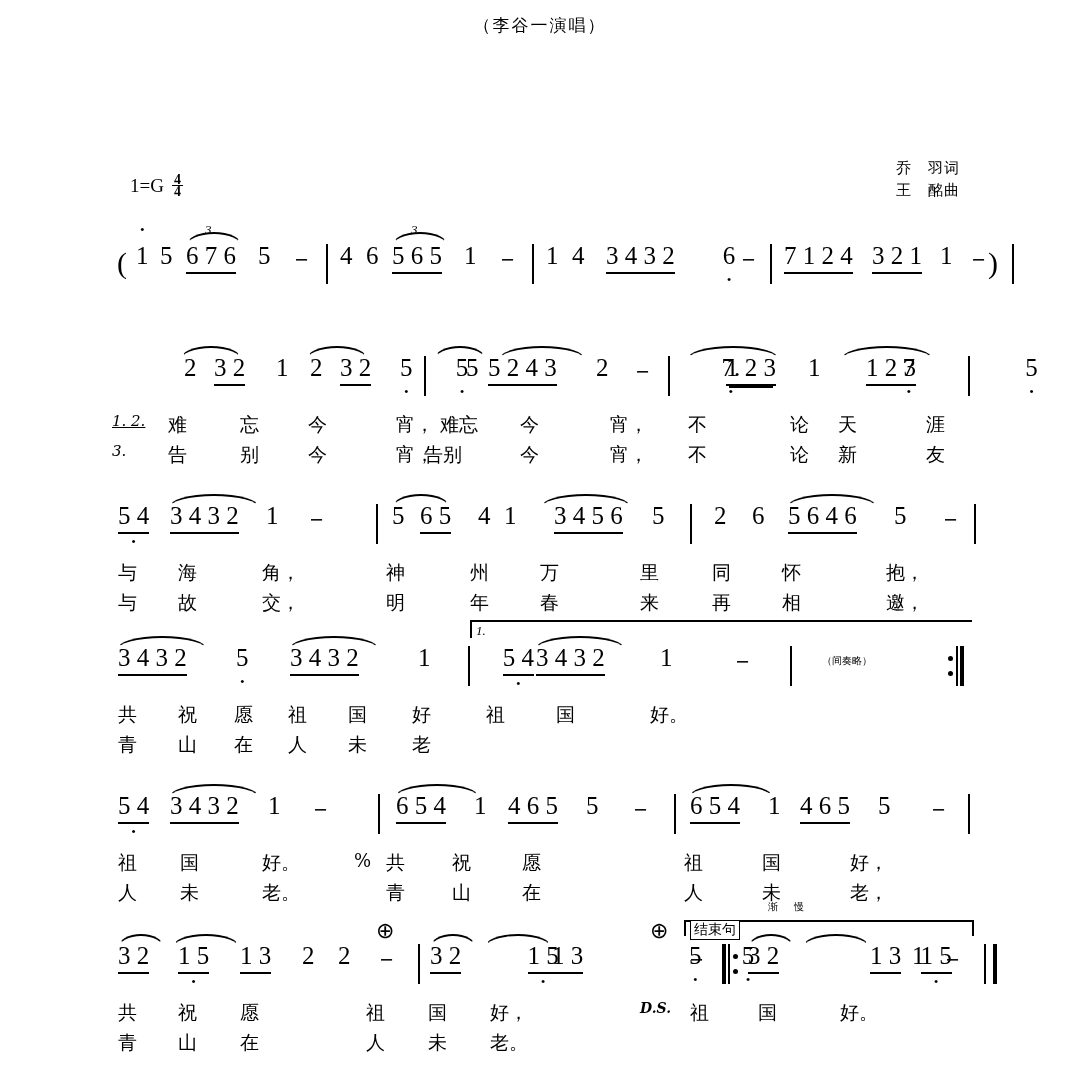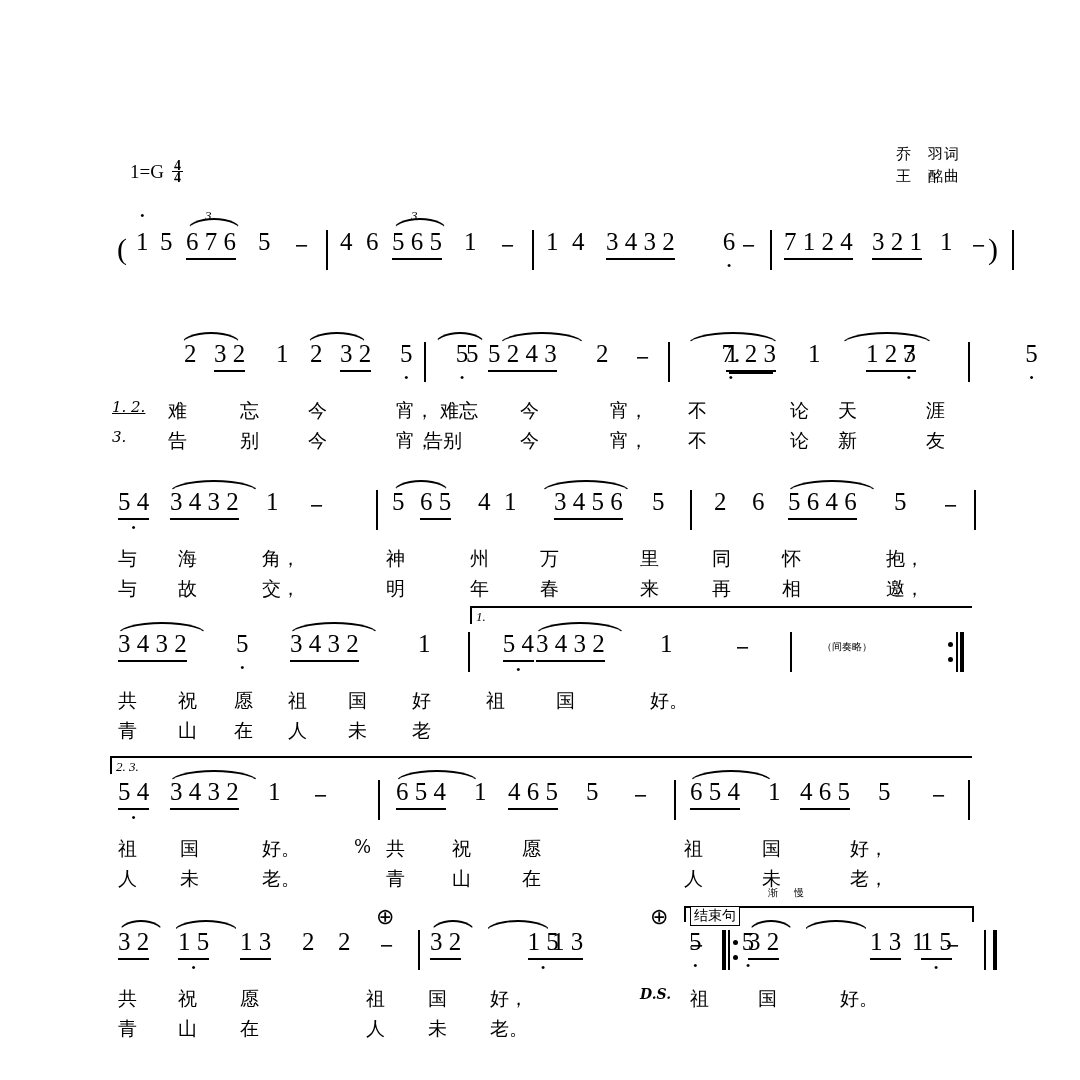--- a/index.html
+++ b/index.html
@@ -200,20 +200,21 @@
   .coda {
     position: absolute;
     font-size: 22px;
   }
 </style>
 </head>
 <body>
 
 <div class="sheet">
 
+  <div class="subtitle">（李谷一演唱）</div>
 
   <div class="credits">
     <div>乔　羽词</div>
     <div>王　酩曲</div>
   </div>
 
   <div class="keysig">
     <span>1=G</span>
     <span class="frac">
       <span class="num">4</span>
@@ -406,23 +407,20 @@
       <span class="lyr" style="left:118px;">青</span>
       <span class="lyr" style="left:178px;">山</span>
       <span class="lyr" style="left:234px;">在</span>
       <span class="lyr" style="left:288px;">人</span>
       <span class="lyr" style="left:348px;">未</span>
       <span class="lyr" style="left:412px;">老</span>
     </div>
   </div>
 
   <div class="system" style="top:778px;">
-    <div class="volta" style="left:110px;top:-22px;width:860px;">
-      <span class="lbl">2. 3.</span>
-    </div>
     <div class="notes">
       <span class="tok reldot dotbelow u1" style="left:118px;">5&nbsp;4</span>
       <span class="slur" style="left:168px;top:-8px;width:90px;"></span>
       <span class="tok u1" style="left:170px;">3&nbsp;4&nbsp;3&nbsp;2</span>
       <span class="tok" style="left:268px;">1</span>
       <span class="tok" style="left:308px;">－</span>
       <span class="bar" style="left:378px;"></span>
       <span class="slur" style="left:394px;top:-8px;width:84px;"></span>
       <span class="tok u1" style="left:396px;">6&nbsp;5&nbsp;4</span>
       <span class="tok" style="left:474px;">1</span>

